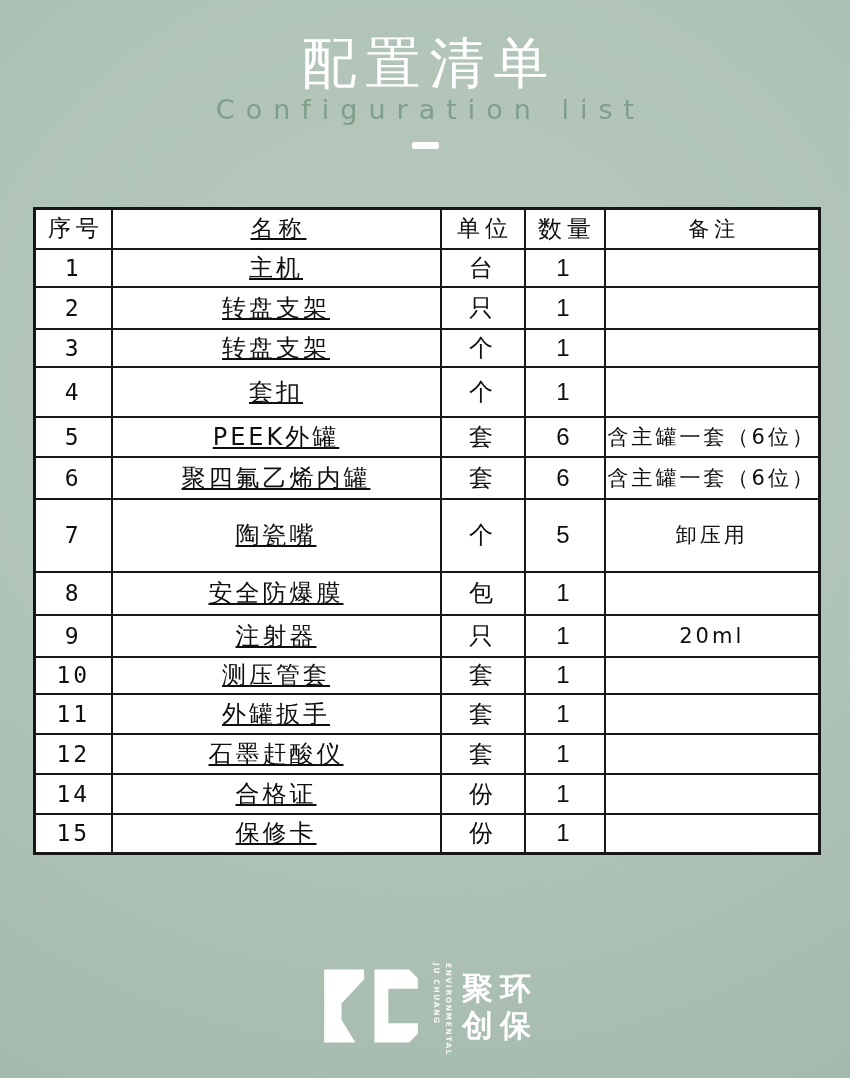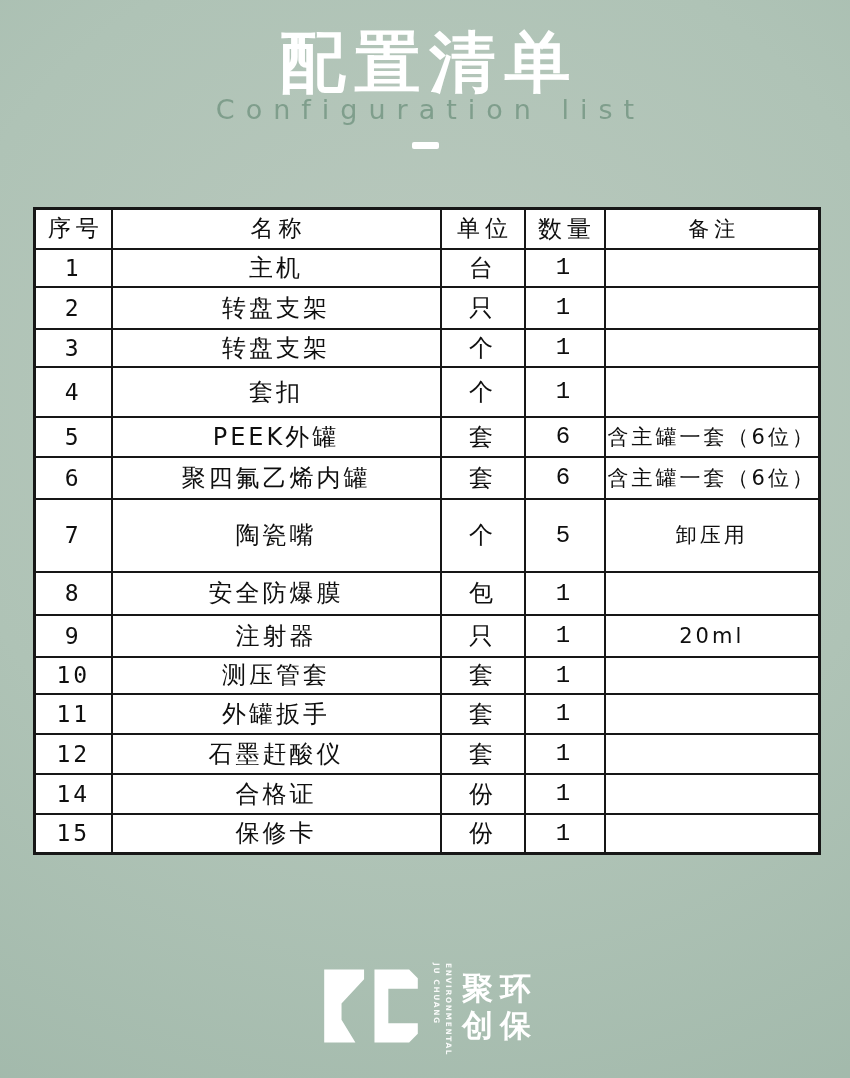--- a/index.html
+++ b/index.html
@@ -7,21 +7,21 @@
     position:relative;
     width:850px; height:1078px;
     overflow:hidden;
     background: radial-gradient(130% 95% at 50% 36%, #bac9be 0%, #afc3b6 45%, #a2b9ab 80%, #9cb4a6 100%);
     font-family:"DejaVu Sans","Liberation Sans",sans-serif;
   }
 
   
   .header { position:absolute; top:32px; left:0; right:0; text-align:center; }
   .title {
-    font-size:66px; font-weight:700; color:#ffffff;
+    font-size:55px; font-weight:400; color:#ffffff;
     letter-spacing:9px; text-indent:9px; line-height:62px;
   }
   .subtitle {
     font-size:27px; font-weight:500; color:#7f9e8c;
     letter-spacing:11px; text-indent:11px;
   }
   .title-dash {
     margin:17px auto 0;
     width:27px; height:7px; background:#ffffff; border-radius:2px;
   }
@@ -48,23 +48,23 @@
   .cfg-table tbody tr:nth-child(3)  { height:38px; }
   .cfg-table tbody tr:nth-child(4)  { height:50px; }
   .cfg-table tbody tr:nth-child(6)  { height:42px; }
   .cfg-table tbody tr:nth-child(7)  { height:73px; }
   .cfg-table tbody tr:nth-child(8)  { height:43px; }
   .cfg-table tbody tr:nth-child(9)  { height:42px; }
   .cfg-table tbody tr:nth-child(10) { height:37px; }
   .cfg-table tbody tr:nth-child(15) { height:38px; }
   .cfg-table td { font-size:24px; letter-spacing:3px; }
   .col-no   { width:77px;  font-family:"DejaVu Sans Mono","Liberation Mono",monospace; font-size:23px !important; }
-  .col-name { width:329px; }
+  .col-name { width:329px;text-decoration:underline; }
   .col-unit { width:84px; }
-  .col-qty  { width:80px;  font-family:Liberation Mono, monospace; font-size:24px !important; }
+  .col-qty  { width:80px;  font-family:Liberation Sans, sans-serif; font-size:24px !important; }
   .col-note { width:215px; font-size:21px !important; letter-spacing:1px; }
 
   
   .logo {
     position:absolute; left:50%; top:962px; transform:translateX(-50%);
     display:flex; align-items:center; gap:9px;
   }
   .logo-mark { display:block; }
   .logo-vert {
     display:flex; gap:3px; height:86px; align-items:flex-start;

